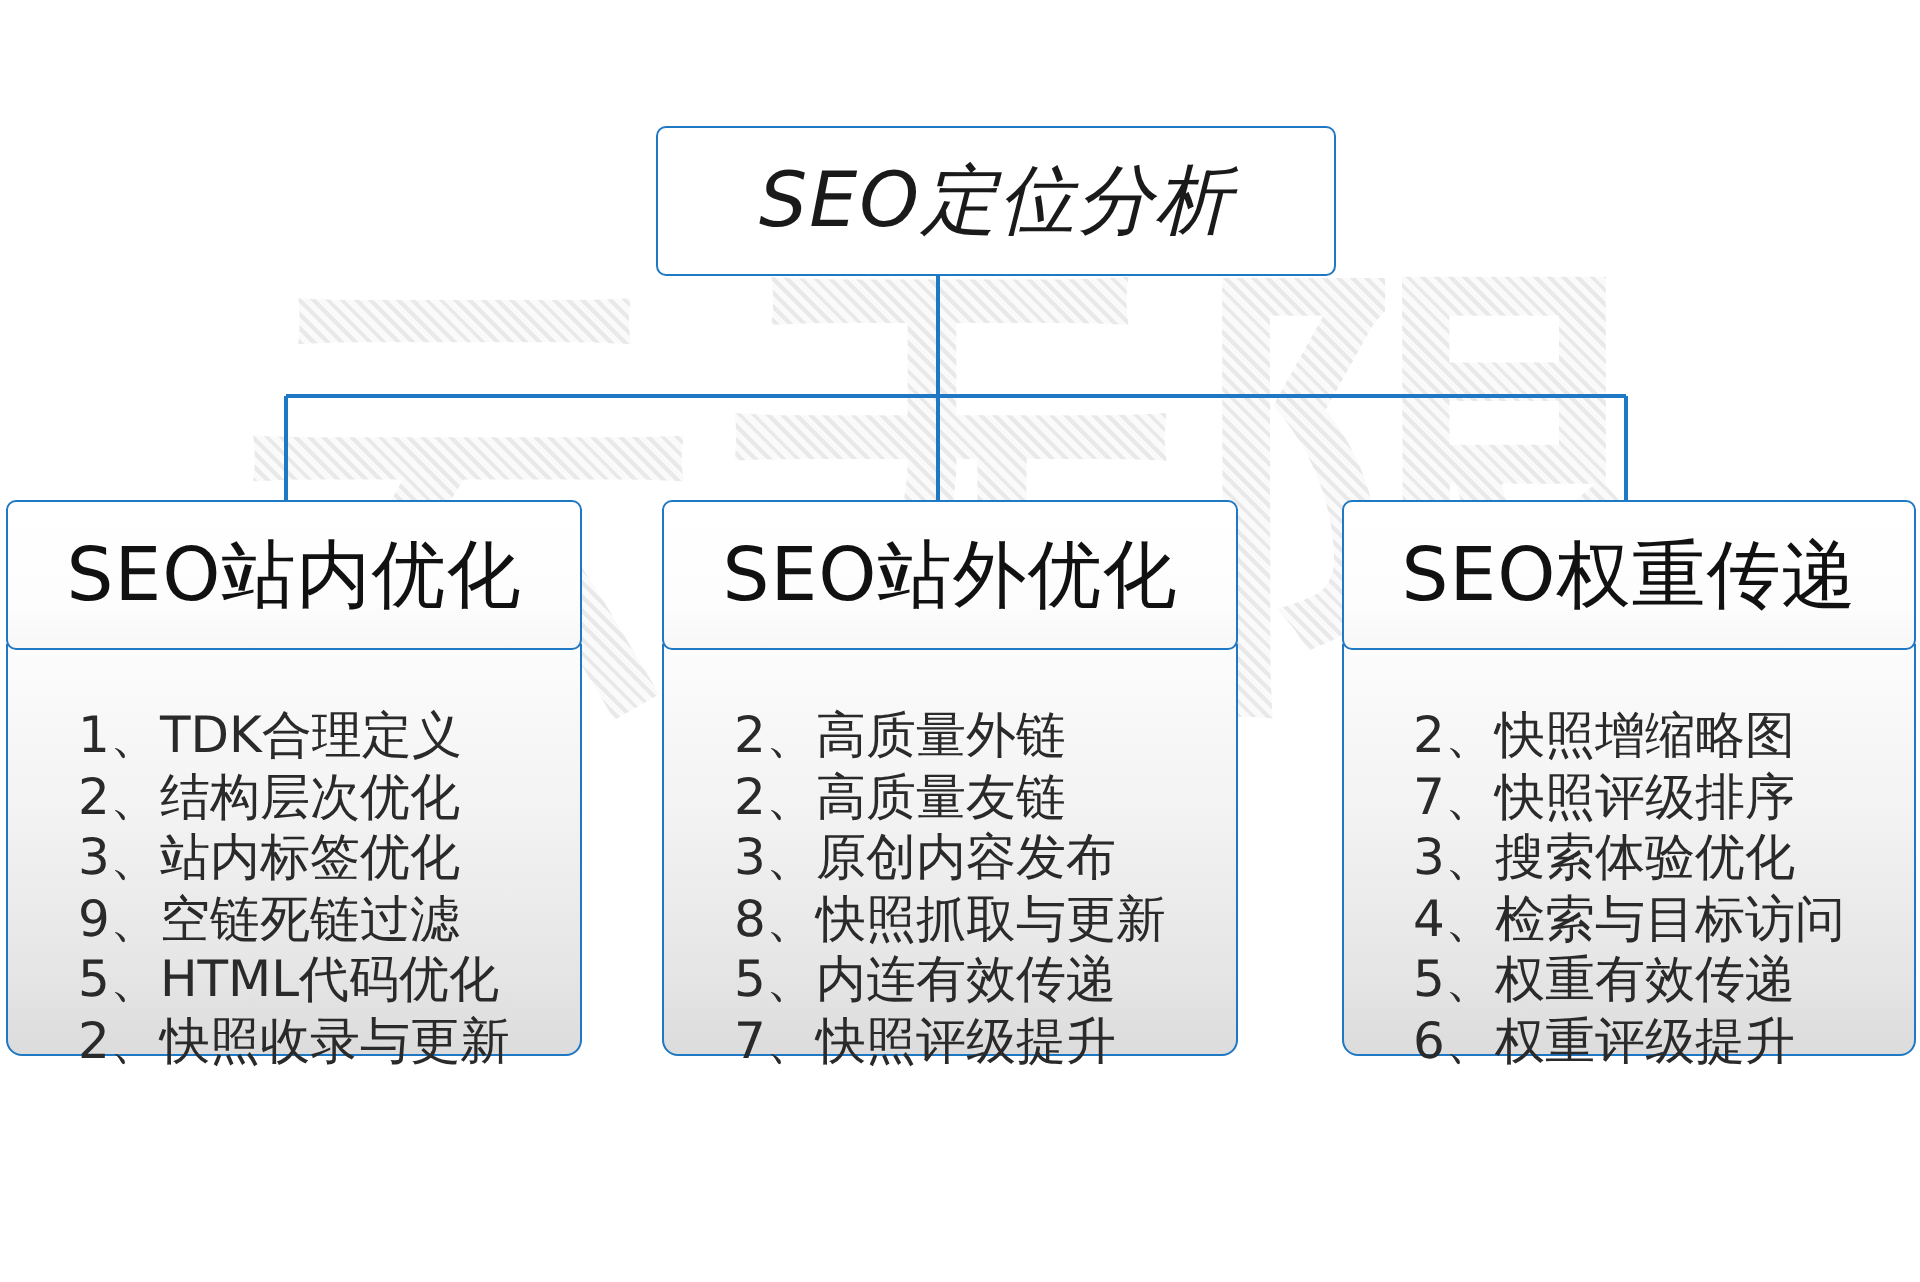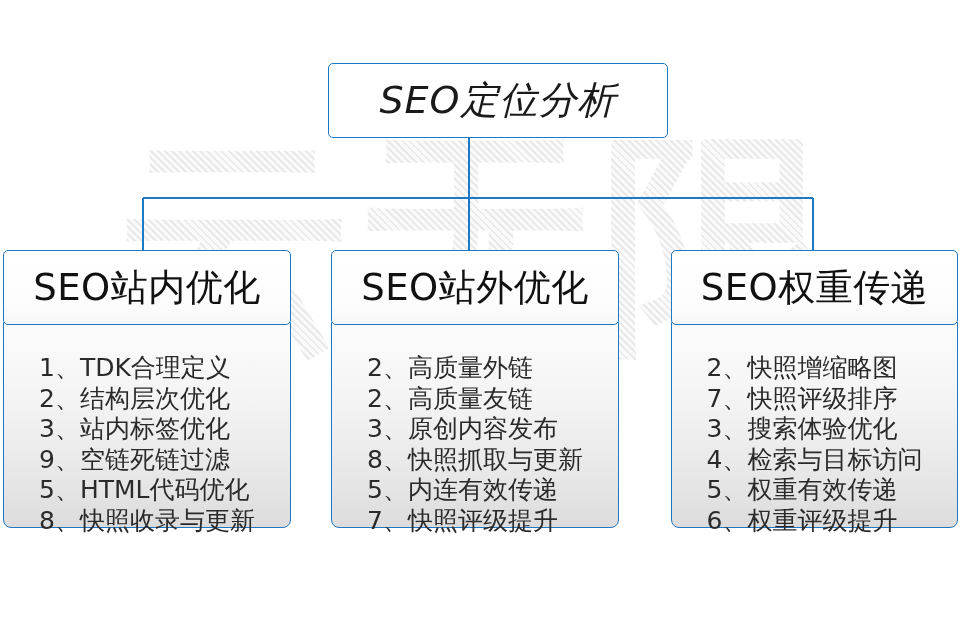--- a/index.html
+++ b/index.html
@@ -182,21 +182,21 @@
     <div class="col-head">
       <span class="head-title">SEO站内优化</span>
     </div>
     <div class="col-body">
       <ol>
         <li>1、TDK合理定义</li>
         <li>2、结构层次优化</li>
         <li>3、站内标签优化</li>
         <li>9、空链死链过滤</li>
         <li>5、HTML代码优化</li>
-        <li>8、快照收录与更新</li>
+        <li>2、快照收录与更新</li>
       </ol>
     </div>
   </div>
 
   <div class="column" id="col-2">
     <div class="col-head">
       <span class="head-title">SEO站外优化</span>
     </div>
     <div class="col-body">
       <ol>

